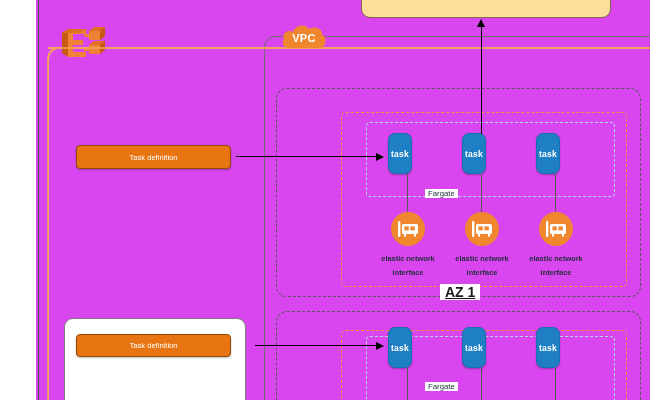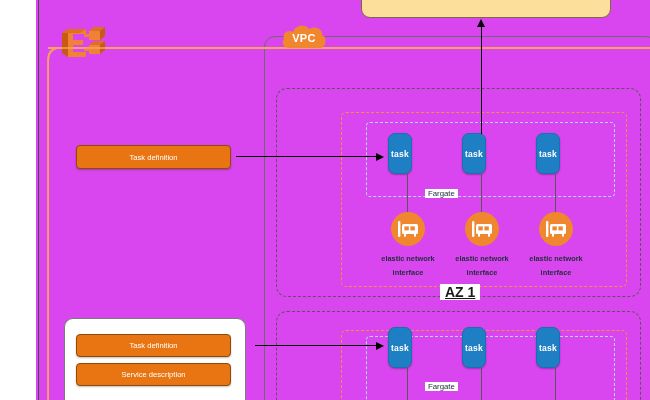--- a/index.html
+++ b/index.html
@@ -204,21 +204,20 @@
 
   <div class="abs fargate" style="left:389px;top:382px;background:#fff;padding:0 3px;">Fargate</div>
 
   <div class="abs pill" style="left:40px;top:145px;width:155px;height:24px;">Task definition</div>
 
   <div class="abs hline" style="left:200px;top:156px;width:140px;"></div>
   <div class="abs arrow-r" style="left:340px;top:153px;"></div>
 
   <div class="abs card"></div>
   <div class="abs pill" style="left:40px;top:334px;width:155px;height:23px;">Task definition</div>
-  <div class="abs pill" style="left:40px;top:363px;width:155px;height:23px;">Service description</div>
 
   <div class="abs hline" style="left:219px;top:345px;width:121px;"></div>
   <div class="abs arrow-r" style="left:340px;top:342px;"></div>
 
   <div class="abs vline" style="left:445px;top:26px;height:108px;"></div>
   <div class="abs arrow-u" style="left:441px;top:19px;"></div>
 
   <svg class="abs" style="left:0;top:0;width:650px;height:400px;pointer-events:none;">
     <path d="M12,415 L12,60 Q12,48 24,48 L232,48" fill="none" stroke="#f5a35c" stroke-width="1.7"></path>
   </svg>

